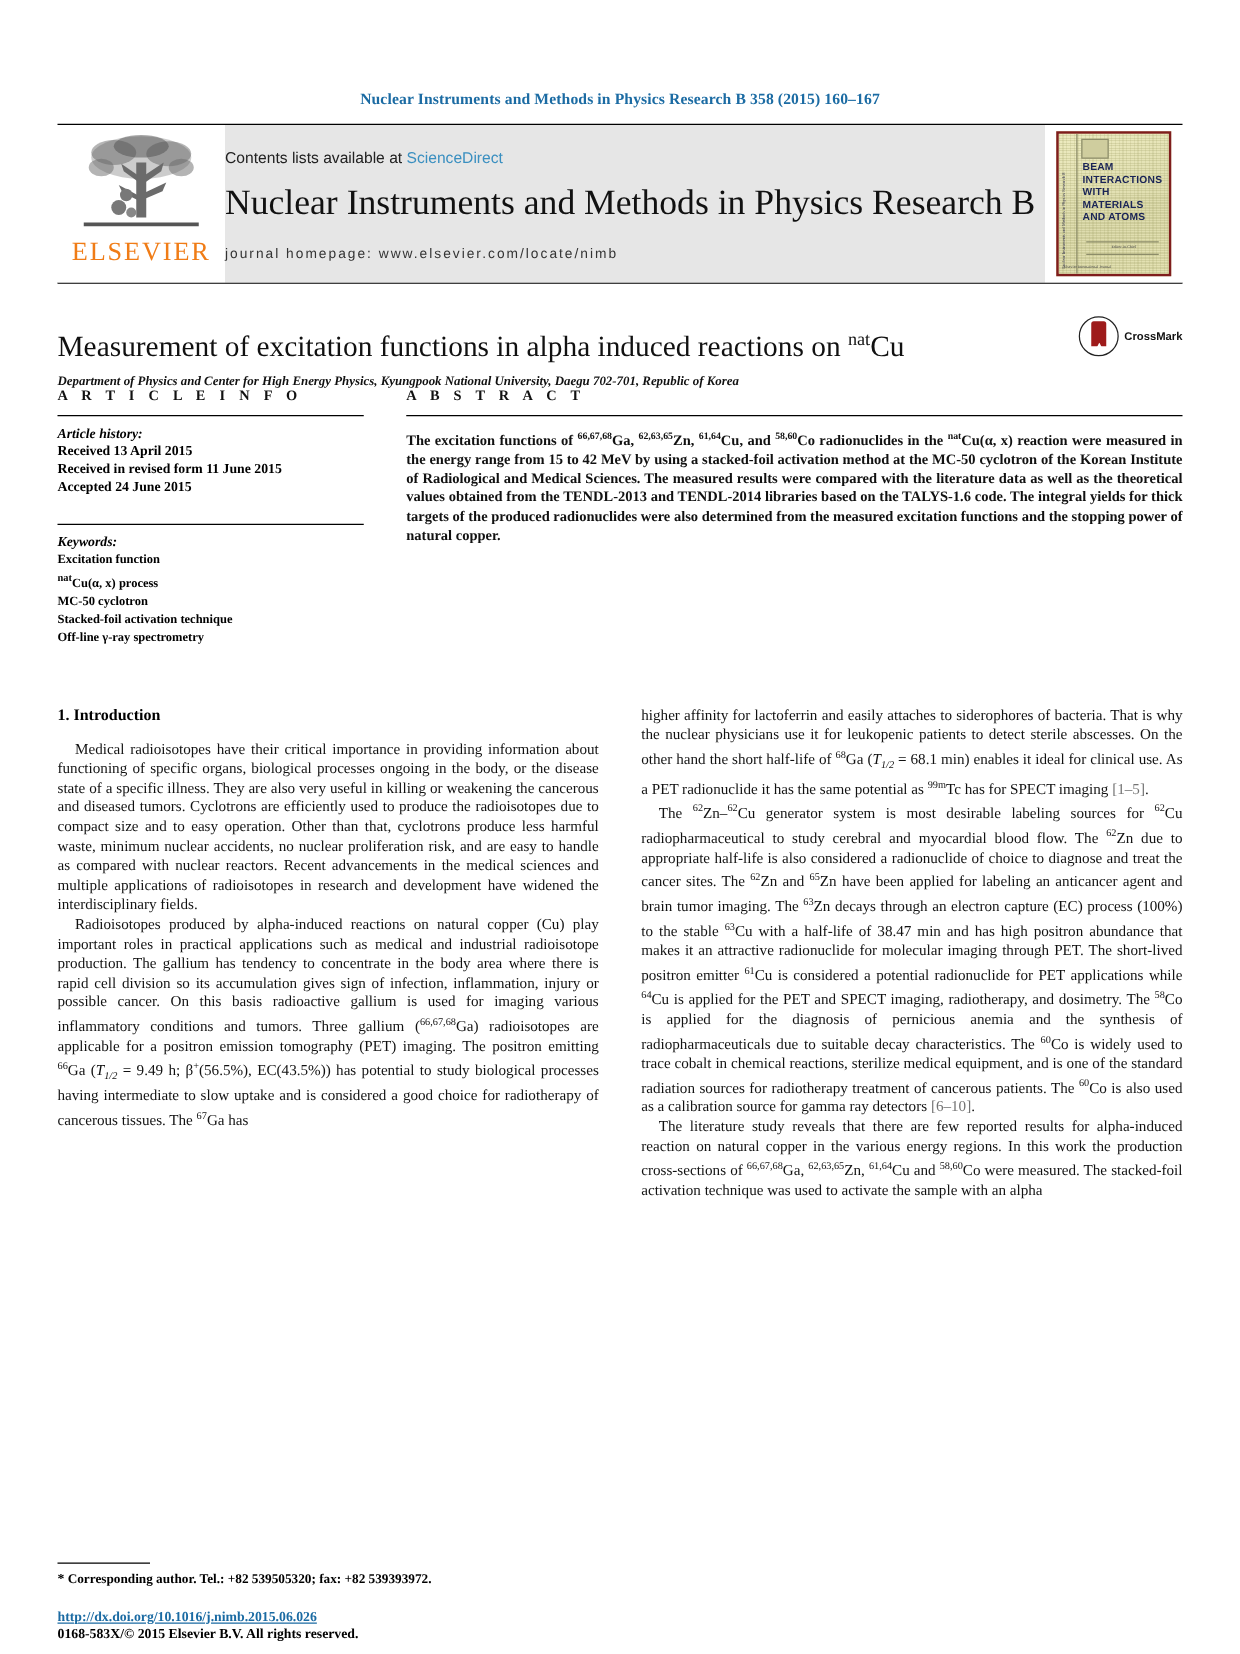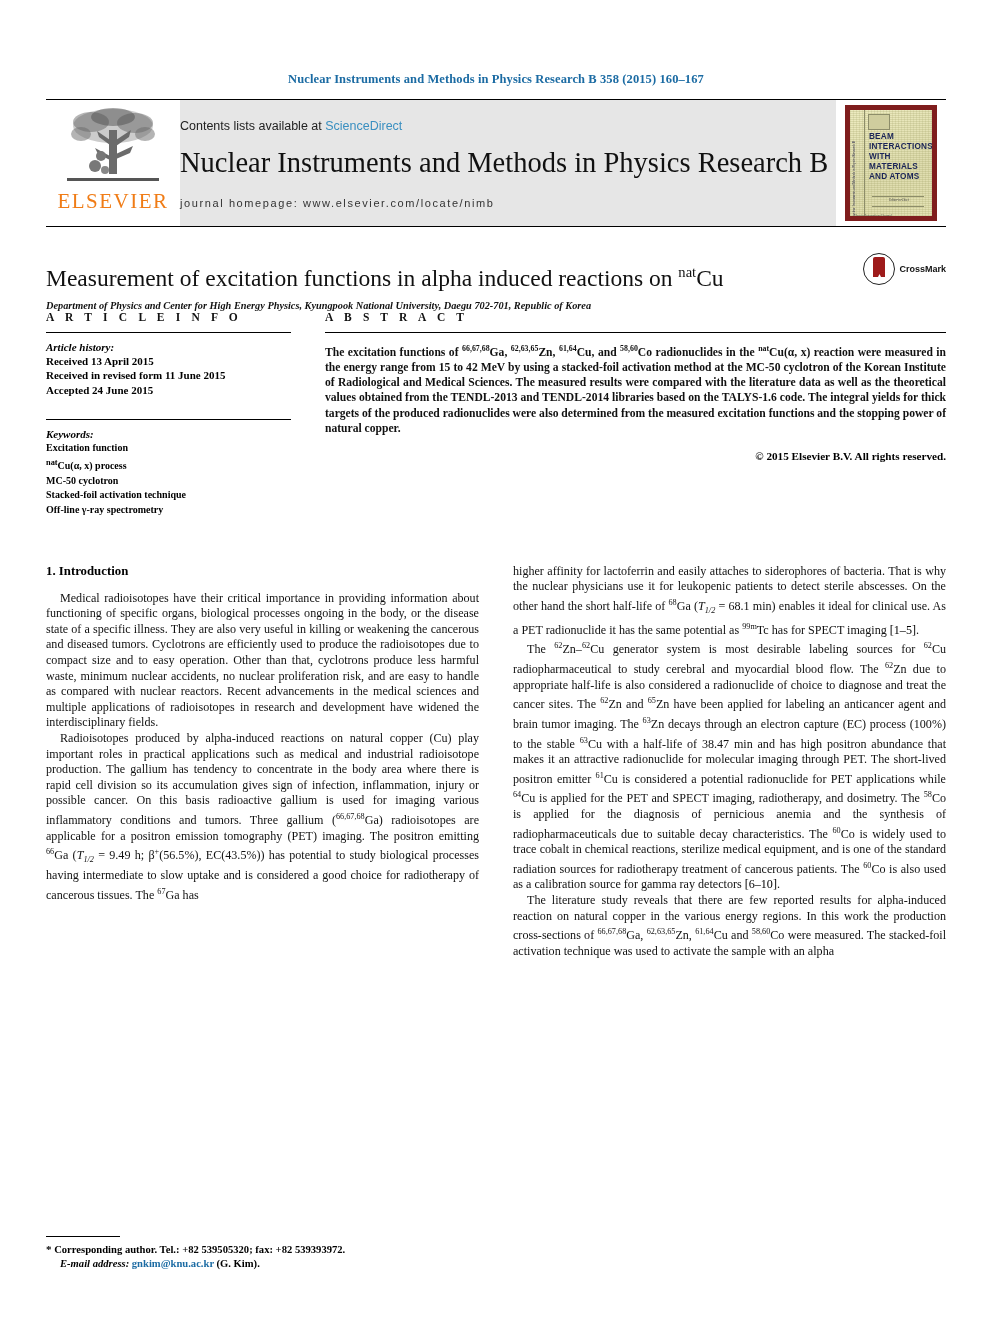--- a/index.html
+++ b/index.html
@@ -103,21 +103,21 @@
     flex: 0 0 110px;
     width: 110px;
     display: flex;
     align-items: center;
     justify-content: center;
     background: #fff;
   }
   .cover-img {
     width: 92px;
     height: 116px;
-    border: 5px solid #7f1d1d;
+    border: 2px solid #7f1d1d;
     background: #e8e6b6;
     position: relative;
     box-sizing: border-box;
     overflow: hidden;
   }
   .cover-noise {
     position: absolute;
     inset: 0;
     background:
       repeating-linear-gradient(0deg, rgba(150,150,90,0.22) 0 1px, transparent 1px 2px),
@@ -324,21 +324,21 @@
   .para {
     font-size: 12.1px;
     line-height: 15.6px;
     text-align: justify;
     text-indent: 14px;
     margin: 0;
     color: #111;
   }
   .para sup { font-size: 0.68em; }
   .para sub { font-size: 0.68em; font-style: italic; }
-  .ref { color: #000000; }
+  .ref { color: #737373; }
 
   
   .footnote-area {
     position: absolute;
     left: 46px;
     bottom: 52px;
     width: 420px;
   }
   .footnote-rule {
     border-top: 1.2px solid #000;
@@ -466,21 +466,20 @@
       <div class="keyword-line">Stacked-foil activation technique</div>
       <div class="keyword-line">Off-line γ-ray spectrometry</div>
     </div>
 
     <div class="col-abstract">
       <div class="sec-label">A B S T R A C T</div>
       <div class="rule"></div>
       <div class="abstract-text">
         The excitation functions of <sup>66,67,68</sup>Ga, <sup>62,63,65</sup>Zn, <sup>61,64</sup>Cu, and <sup>58,60</sup>Co radionuclides in the <sup>nat</sup>Cu(α, x) reaction were measured in the energy range from 15 to 42 MeV by using a stacked-foil activation method at the MC-50 cyclotron of the Korean Institute of Radiological and Medical Sciences. The measured results were compared with the literature data as well as the theoretical values obtained from the TENDL-2013 and TENDL-2014 libraries based on the TALYS-1.6 code. The integral yields for thick targets of the produced radionuclides were also determined from the measured excitation functions and the stopping power of natural copper.
       </div>
-      <div class="copyright">© 2015 Elsevier B.V. All rights reserved.</div>
     </div>
   </div>
 
   <div class="body-cols">
 
     <div class="bcol">
       <h2 class="sec-heading">1. Introduction</h2>
       <p class="para">
         Medical radioisotopes have their critical importance in providing information about functioning of specific organs, biological processes ongoing in the body, or the disease state of a specific illness. They are also very useful in killing or weakening the cancerous and diseased tumors. Cyclotrons are efficiently used to produce the radioisotopes due to compact size and to easy operation. Other than that, cyclotrons produce less harmful waste, minimum nuclear accidents, no nuclear proliferation risk, and are easy to handle as compared with nuclear reactors. Recent advancements in the medical sciences and multiple applications of radioisotopes in research and development have widened the interdisciplinary fields.
       </p>
@@ -500,20 +499,20 @@
         The literature study reveals that there are few reported results for alpha-induced reaction on natural copper in the various energy regions. In this work the production cross-sections of <sup>66,67,68</sup>Ga, <sup>62,63,65</sup>Zn, <sup>61,64</sup>Cu and <sup>58,60</sup>Co were measured. The stacked-foil activation technique was used to activate the sample with an alpha
       </p>
     </div>
   </div>
 
   <div class="footnote-area">
     <div class="footnote-rule"></div>
     <div class="footnote-line">
       <span class="fn-star">*</span><span> Corresponding author. Tel.: +82 539505320; fax: +82 539393972.</span>
     </div>
-    <div class="footnote-line" style="padding-left:14px">
-      <span class="fn-italic">E-mail address:</span>
-      <span class="mail-link">gnkim@knu.ac.kr</span><span> (G. Kim).</span>
-    </div>
   </div>
 
+  <div class="doi-area">
+    <span class="doi-link">http://dx.doi.org/10.1016/j.nimb.2015.06.026</span>
+    <div class="issn-line">0168-583X/© 2015 Elsevier B.V. All rights reserved.</div>
+  </div>
 
 </div>
 
 </body></html>

